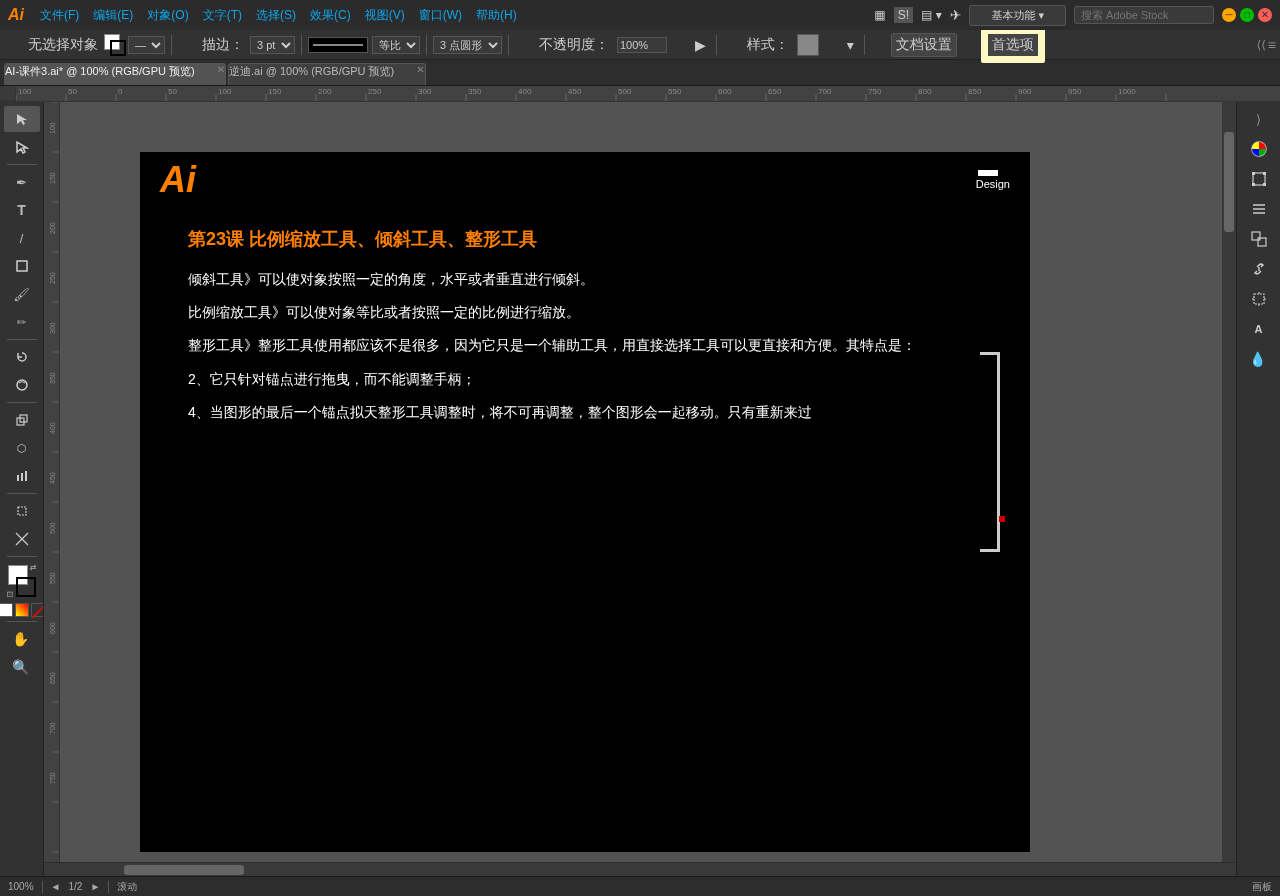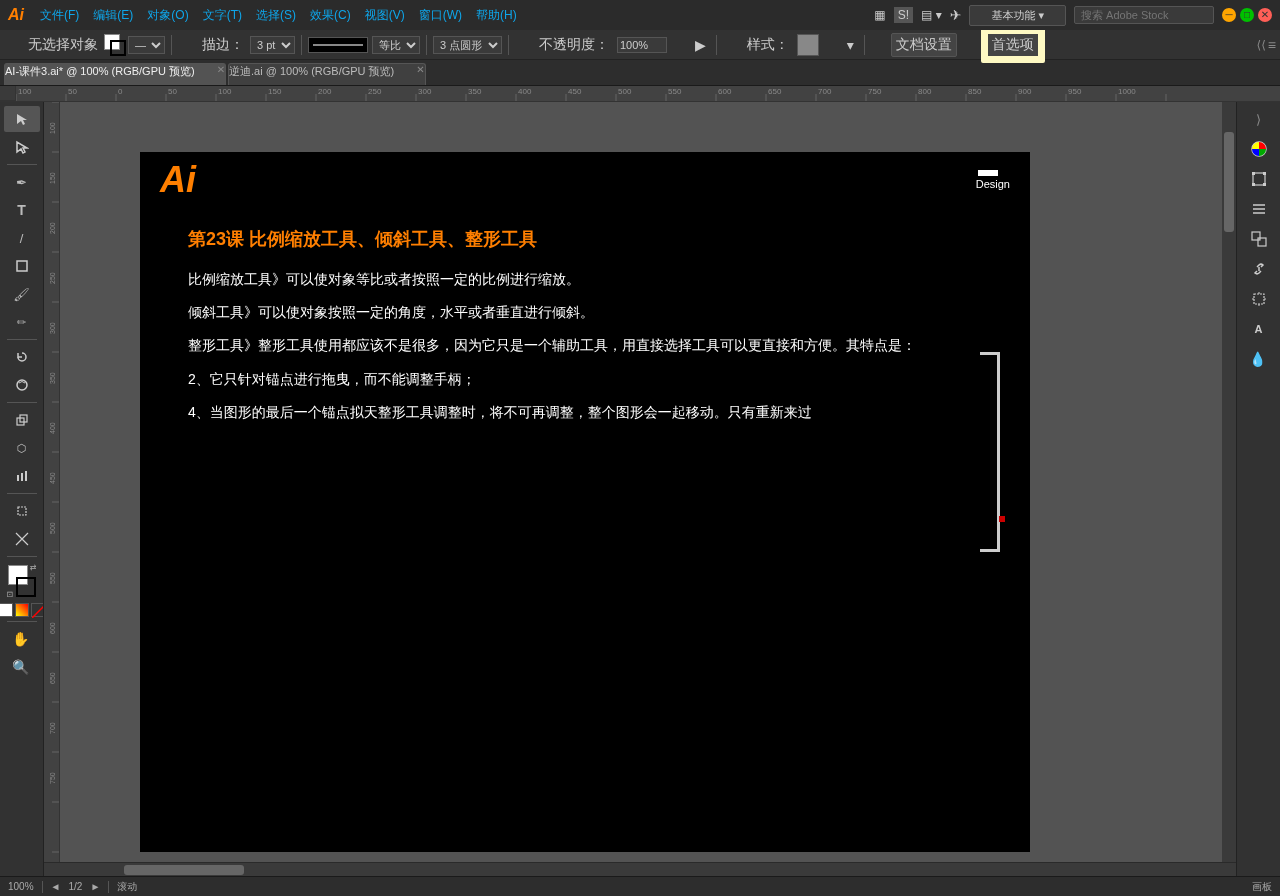--- a/index.html
+++ b/index.html
@@ -736,22 +736,22 @@
               <div class="doc-menu-line"></div>
               <div class="doc-menu-line"></div>
               <div class="doc-menu-line"></div>
               <div class="doc-design-text">Design</div>
             </div>
           </div>
 
           <div class="doc-content">
             <div class="doc-title">第23课    比例缩放工具、倾斜工具、整形工具</div>
             <div class="doc-text">
+              <p>倾斜工具》可以使对象按照一定的角度，水平或者垂直进行倾斜。</p>
               <p>比例缩放工具》可以使对象等比或者按照一定的比例进行缩放。</p>
-              <p>倾斜工具》可以使对象按照一定的角度，水平或者垂直进行倾斜。</p>
               <p>整形工具》整形工具使用都应该不是很多，因为它只是一个辅助工具，用直接选择工具可以更直接和方便。其特点是：</p>
               <p>2、它只针对锚点进行拖曳，而不能调整手柄；</p>
               <p>4、当图形的最后一个锚点拟天整形工具调整时，将不可再调整，整个图形会一起移动。只有重新来过</p>
             </div>
           </div>
 
           <div class="bracket-element"></div>
 
           <div class="red-dot"></div>
         </div>

